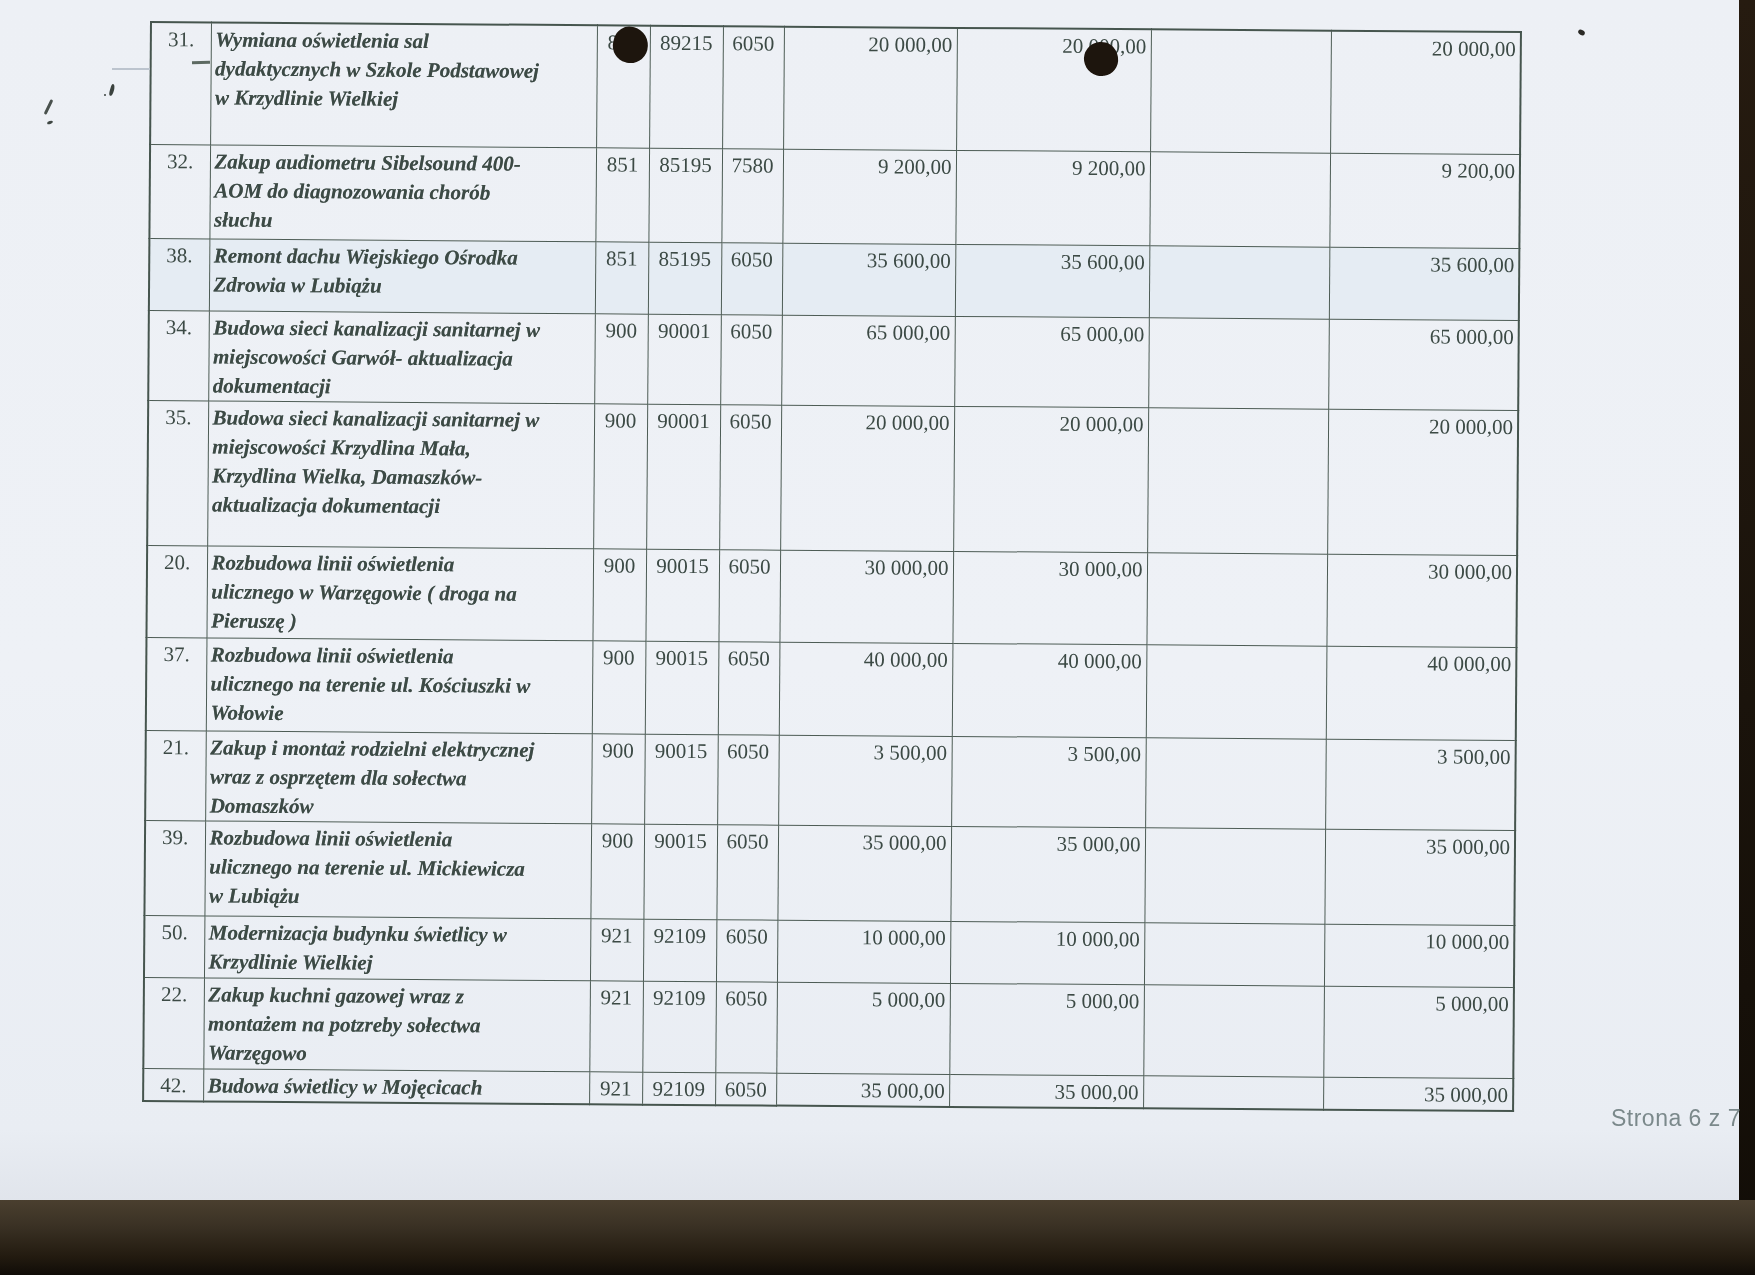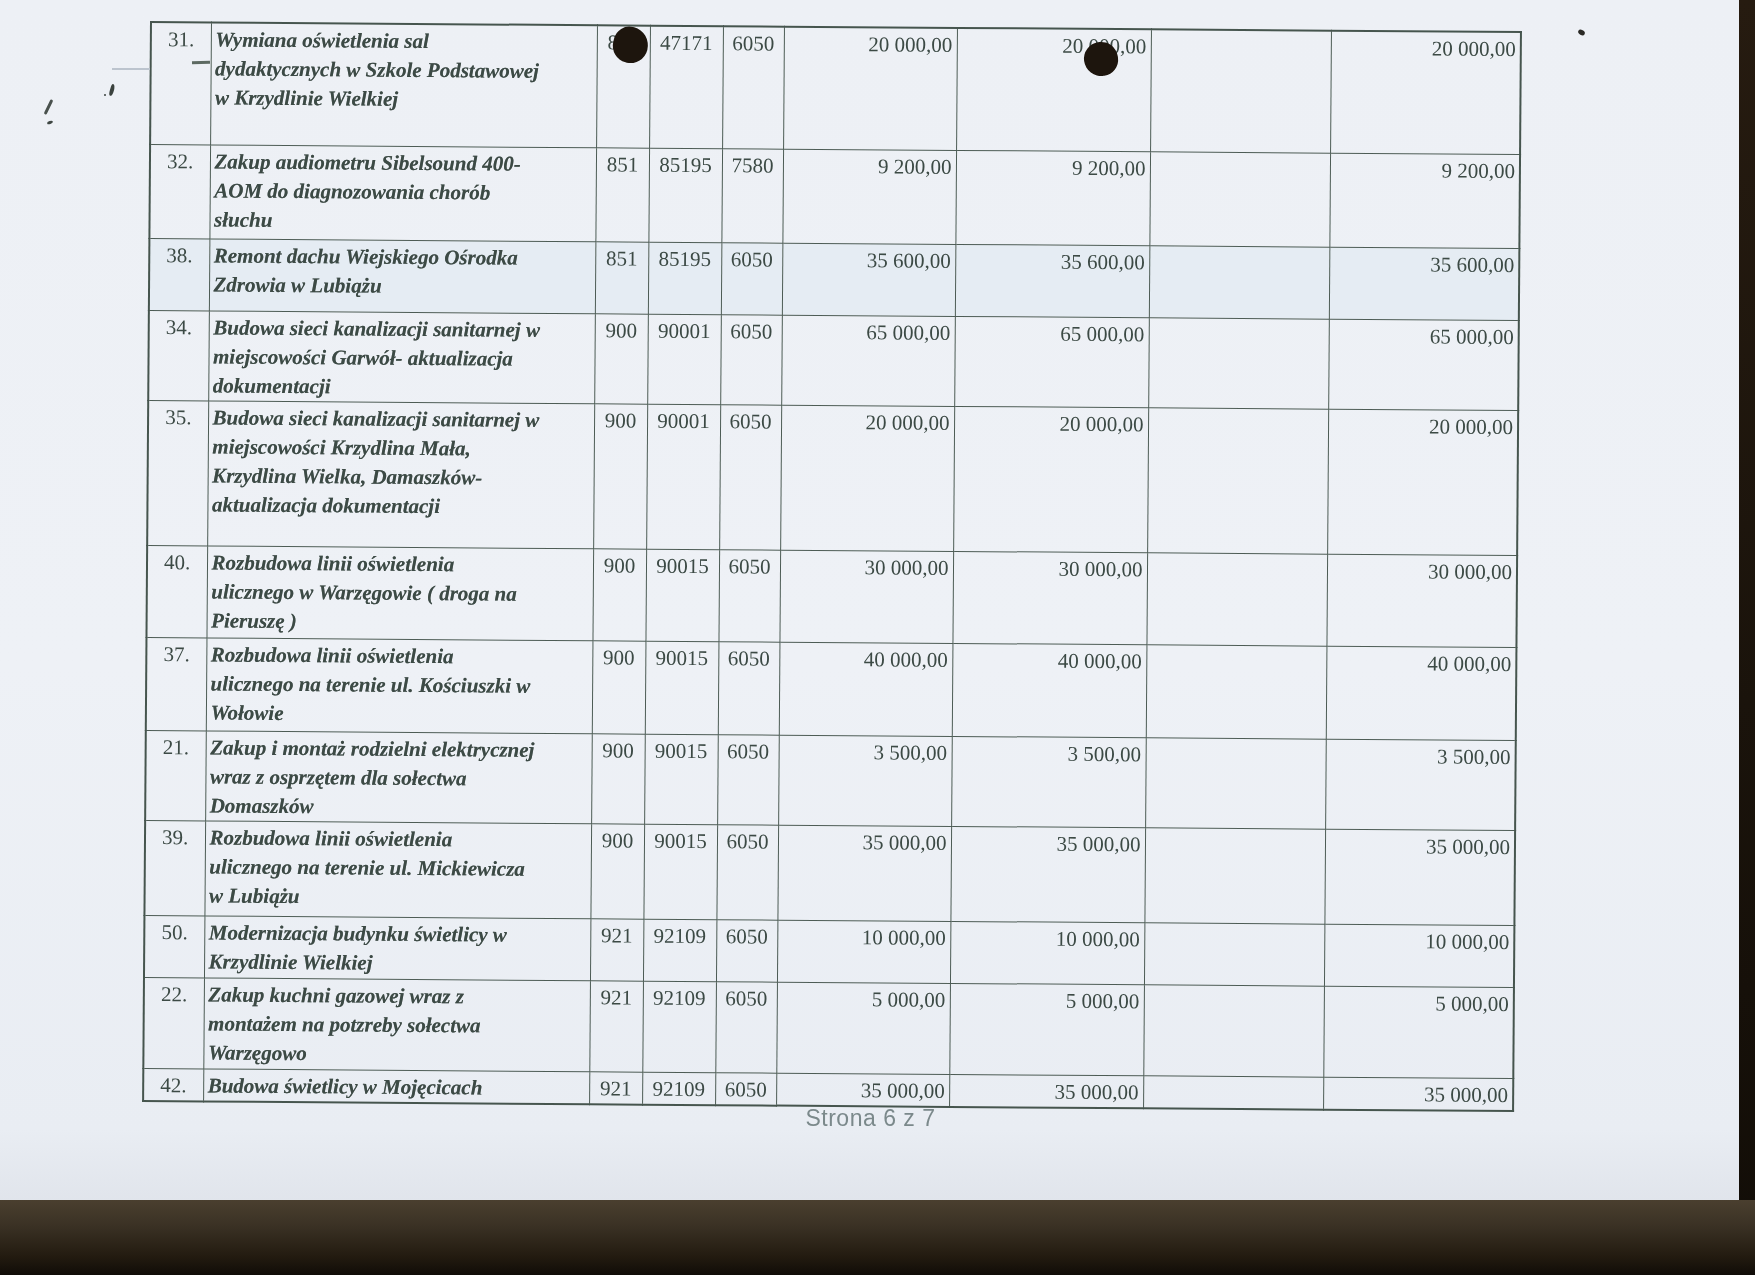--- a/index.html
+++ b/index.html
@@ -69,21 +69,21 @@
   .speck-dash-cell{left:192px;top:61px;width:18px;height:3px;background:#5d6a62;transform:rotate(-2deg);}
   .speck-scratch{left:112px;top:68px;width:38px;height:2px;background:#bcc4ce;}
   .speck-comma{left:110px;top:84px;width:4px;height:12px;background:#3a423e;border-radius:40% 60% 50% 50%;transform:rotate(16deg);}
   .speck-dot-a{left:104px;top:94px;width:2px;height:2px;background:#3a423e;border-radius:50%;}
   .speck-slash{left:47px;top:99px;width:3px;height:16px;background:#49514d;transform:rotate(26deg);border-radius:2px;}
   .speck-dot-b{left:47px;top:121px;width:6px;height:3px;background:#3f4743;border-radius:50%;transform:rotate(-18deg);}
   .speck-dot-tr{left:1578px;top:30px;width:7px;height:5px;background:#2b2a26;border-radius:50%;transform:rotate(28deg);}
   
   .footer{
     position:absolute;left:0;top:1105px;width:1741px;
-    text-align:center;
+    text-align:right;
     font-family:"Liberation Sans", sans-serif;
     font-size:23px;color:#7b898b;letter-spacing:.5px;
   }
 </style>
 </head>
 <body>
 
 <div class="paper"></div>
 <div class="right-band"></div>
 <div class="bottom-band"></div>
@@ -100,21 +100,21 @@
       <col style="width:180px">
       <col style="width:190px">
   </colgroup>
   <tbody>
       <tr>
     <td class="lp">31.</td>
     <td class="task">Wymiana oświetlenia sal
 dydaktycznych w Szkole Podstawowej
 w Krzydlinie Wielkiej</td>
     <td class="code">801</td>
-    <td class="code">47171</td>
+    <td class="code">89215</td>
     <td class="code">6050</td>
     <td class="amt">20 000,00</td>
     <td class="amt">20 000,00</td>
     <td class="amt"></td>
     <td class="amt">20 000,00</td>
   </tr>
       <tr>
     <td class="lp">32.</td>
     <td class="task">Zakup audiometru Sibelsound 400-
 AOM do diagnozowania chorób
@@ -160,21 +160,21 @@
 aktualizacja dokumentacji</td>
     <td class="code">900</td>
     <td class="code">90001</td>
     <td class="code">6050</td>
     <td class="amt">20 000,00</td>
     <td class="amt">20 000,00</td>
     <td class="amt"></td>
     <td class="amt">20 000,00</td>
   </tr>
       <tr>
-    <td class="lp">40.</td>
+    <td class="lp">20.</td>
     <td class="task">Rozbudowa linii oświetlenia
 ulicznego w Warzęgowie ( droga na
 Pieruszę )</td>
     <td class="code">900</td>
     <td class="code">90015</td>
     <td class="code">6050</td>
     <td class="amt">30 000,00</td>
     <td class="amt">30 000,00</td>
     <td class="amt"></td>
     <td class="amt">30 000,00</td>

